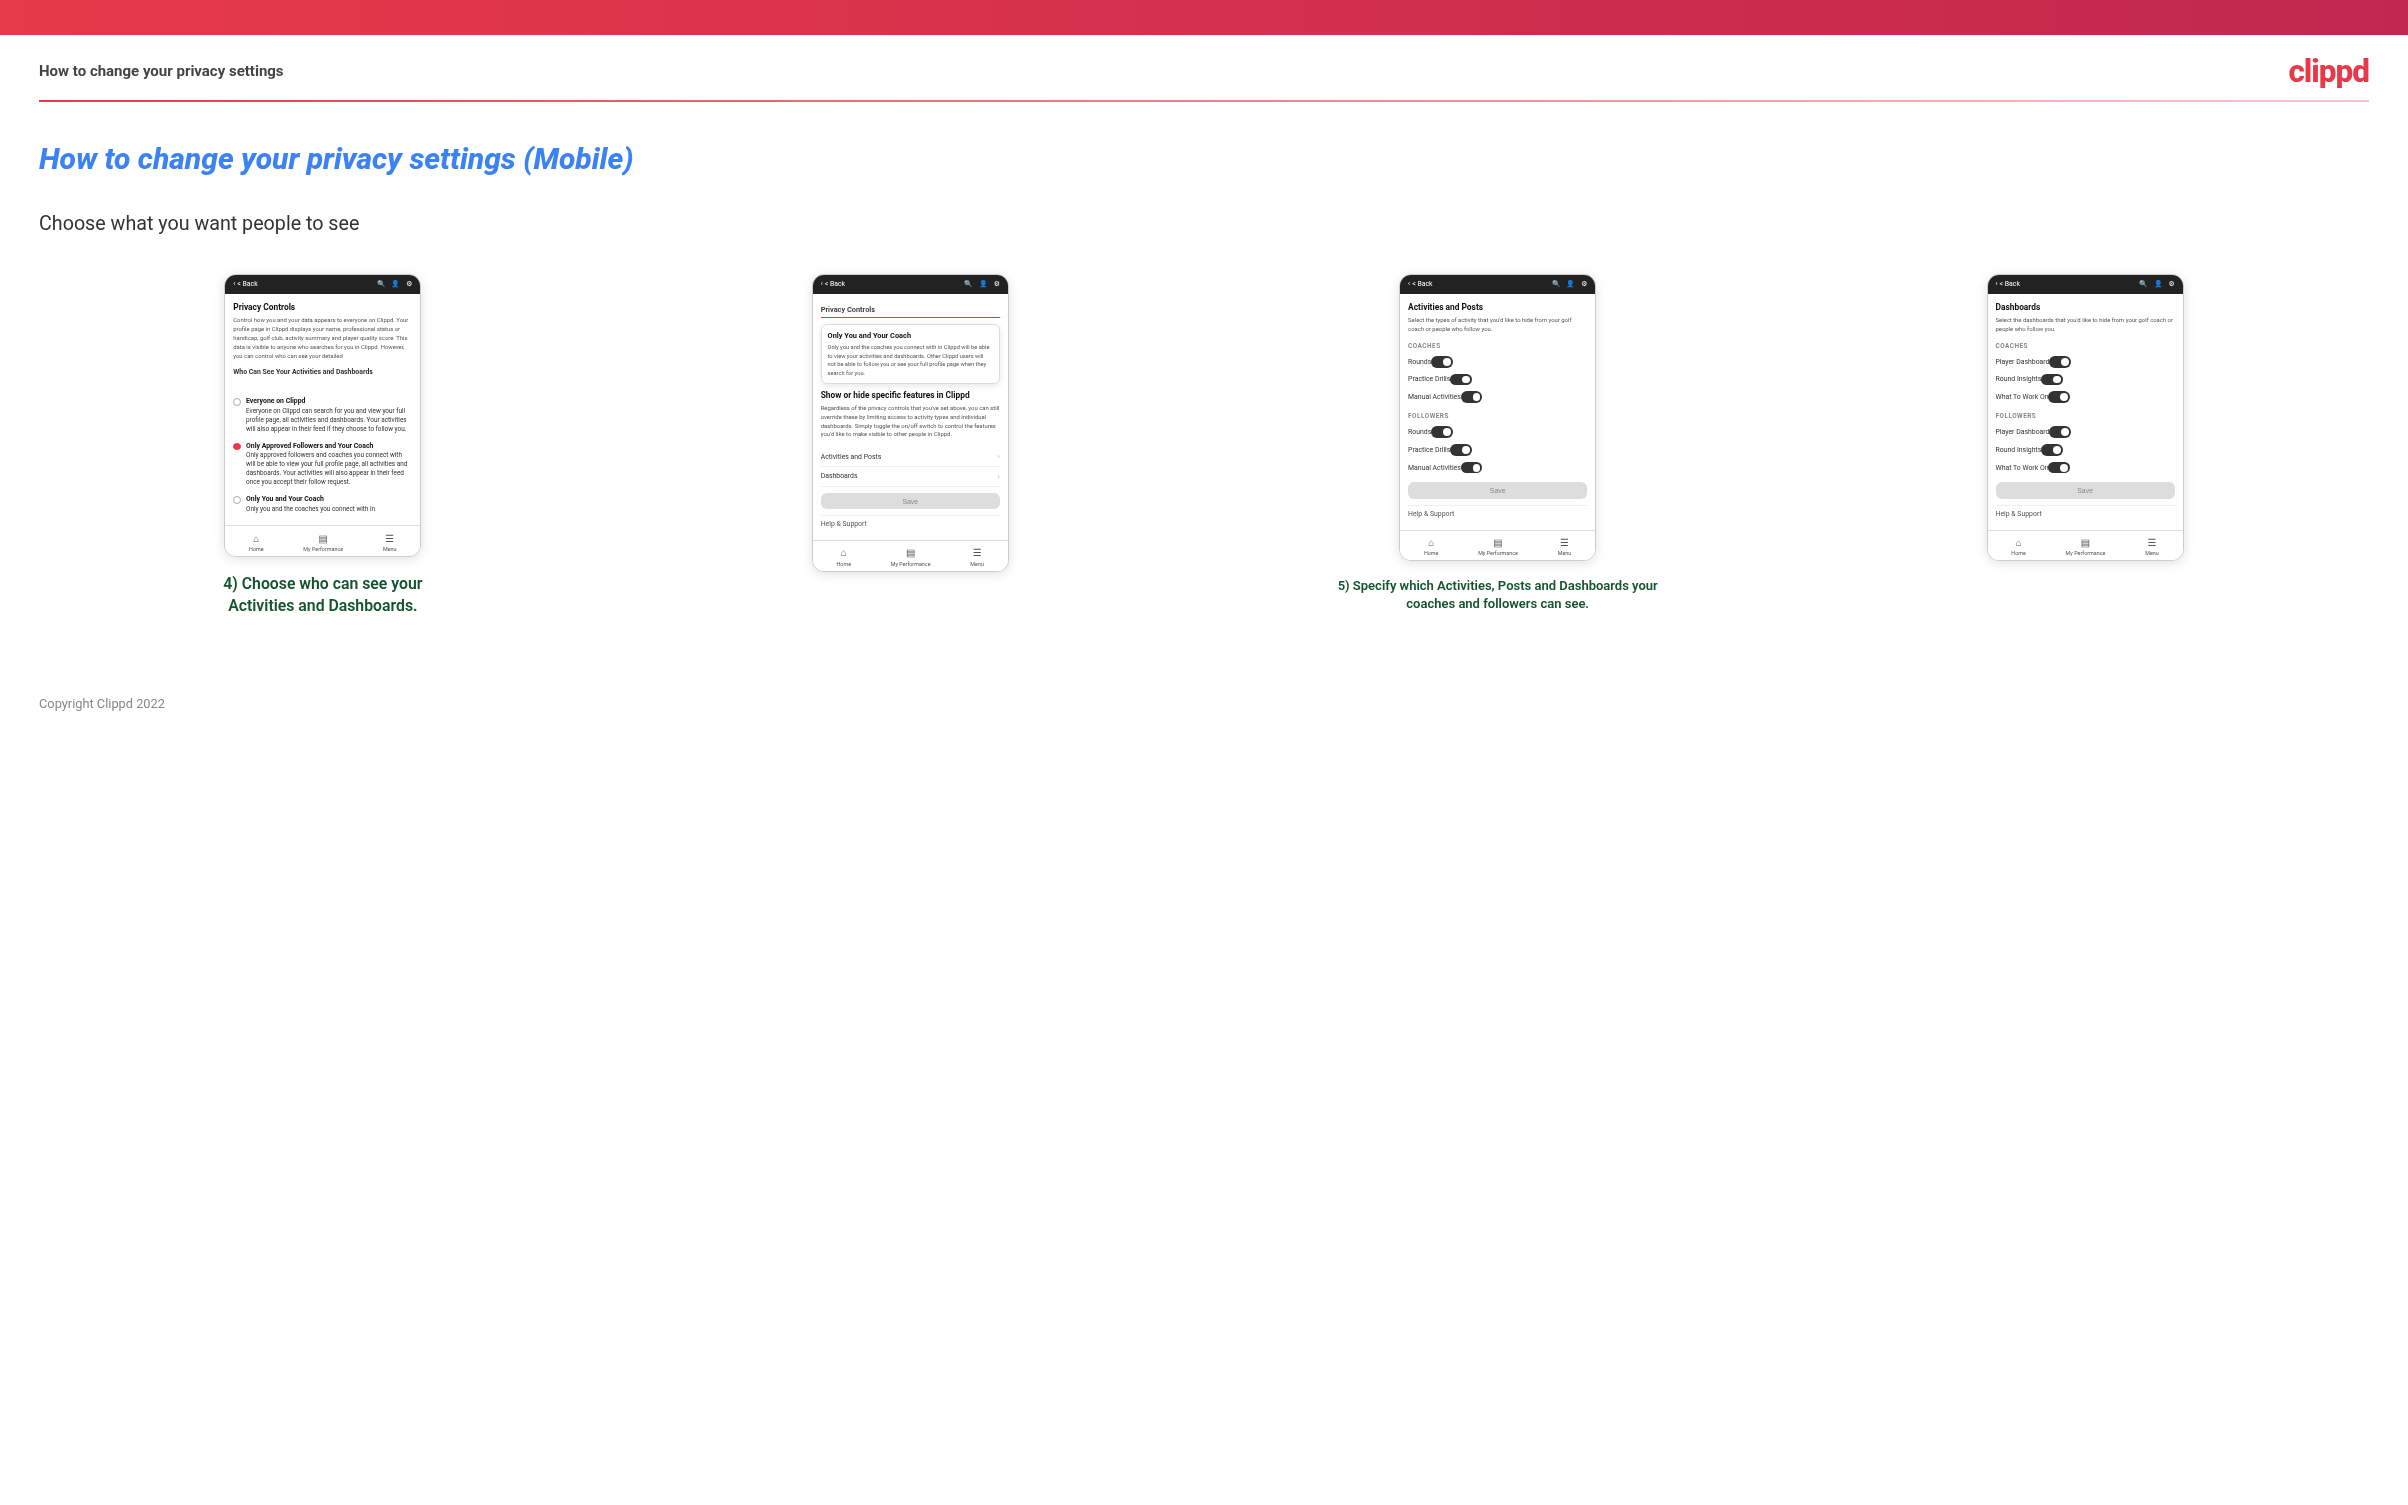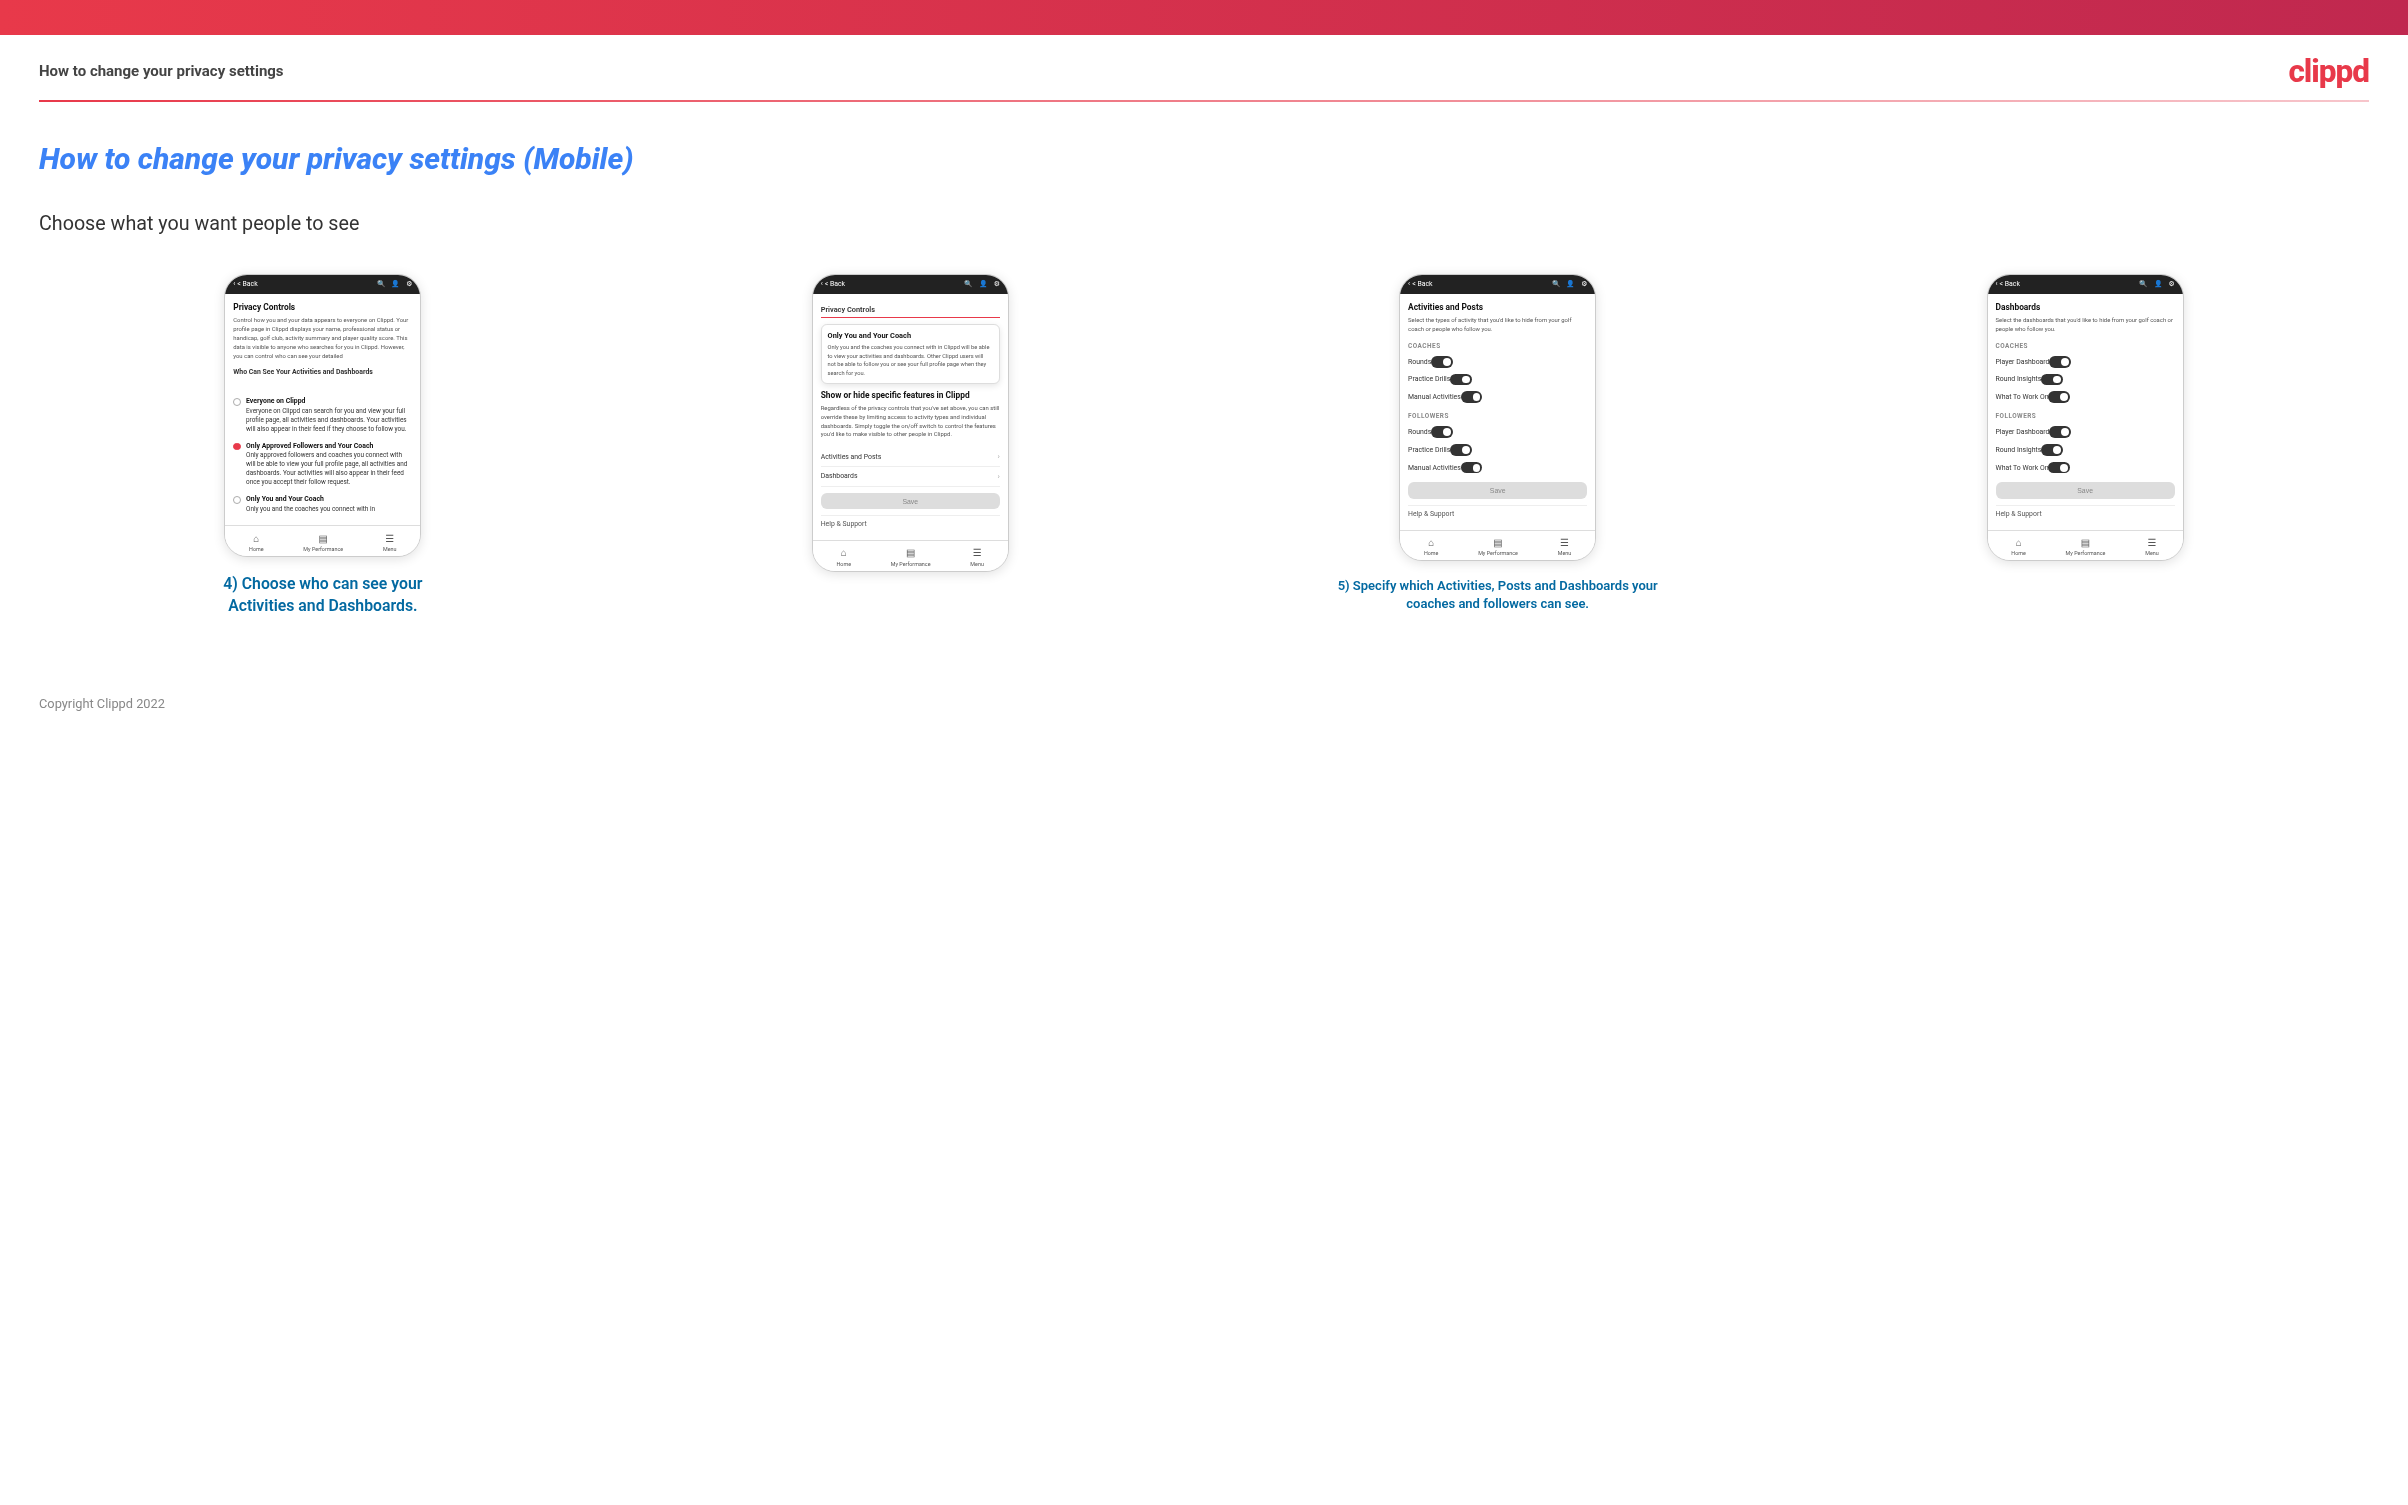--- a/index.html
+++ b/index.html
@@ -77,21 +77,21 @@
       flex-direction: column;
       align-items: center;
       flex: 1;
     }
 
     
     .phone-screen {
       width: 197px;
       background: #fff;
       border: 1.5px solid #ccc;
-      border-radius: 23px;
+      border-radius: 12px;
       overflow: hidden;
       box-shadow: 0 2px 11.8px rgba(0,0,0,0.12);
       font-size: 6.9px;
     }
 
     
     .phone-nav {
       background: #222;
       padding: 5.9px 7.9px;
       display: flex;
@@ -297,21 +297,21 @@
     .bottom-nav-label {
       font-size: 5.4px;
       color: #555;
     }
 
     
     .mockup-caption {
       margin-top: 15.8px;
       font-size: 15.8px;
       font-weight: 600;
-      color: #0369a1;
+      color: #14532d;
       text-align: center;
       max-width: 256px;
       line-height: 1.4;
     }
 
     .mockup-caption-large {
       font-size: 13px;
       max-width: 335px;
     }
 

